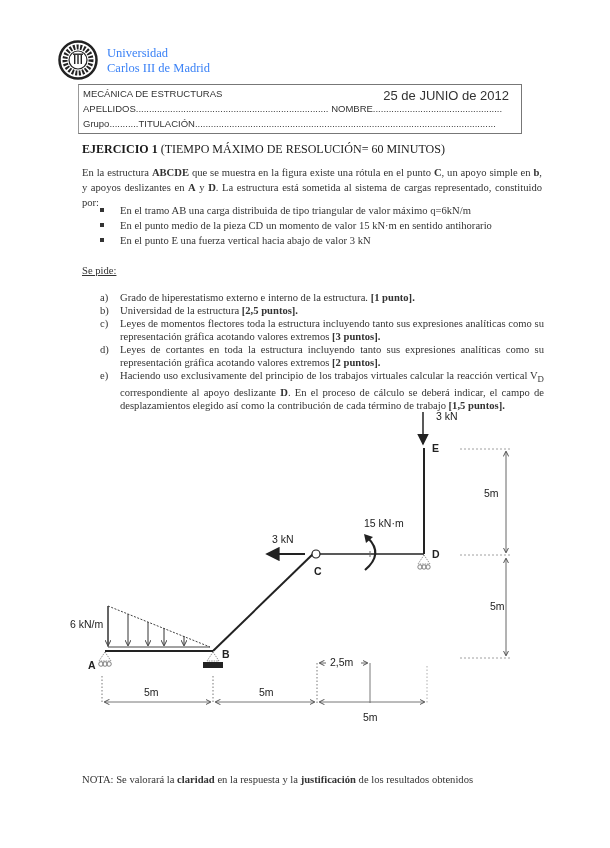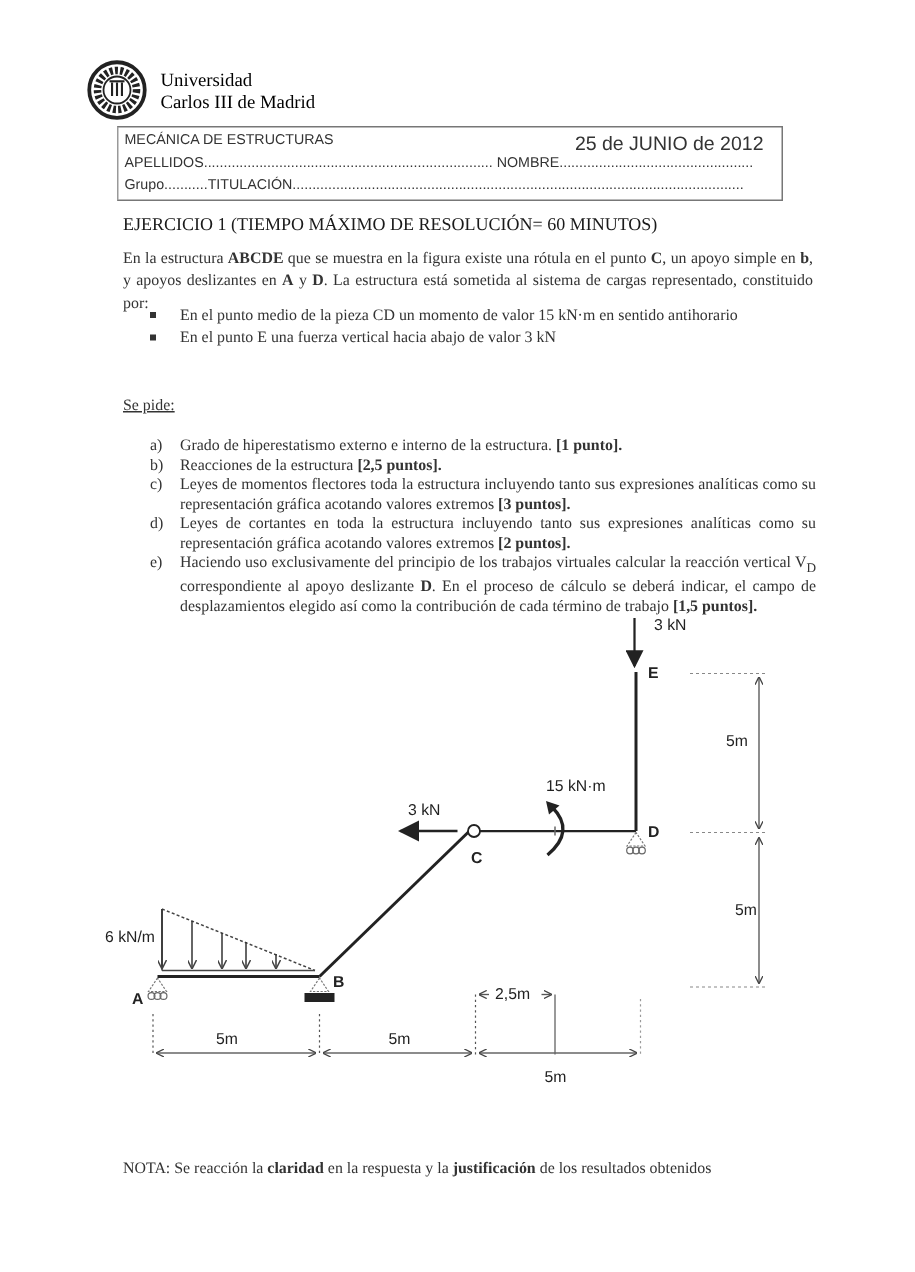--- a/index.html
+++ b/index.html
@@ -1,24 +1,24 @@
 <!DOCTYPE html>
 <html><head>
   <meta charset="utf-8">
   <style>
     html, body { margin: 0; padding: 0; background: #ffffff; }
     body { width: 610px; height: 848px; position: relative; overflow: hidden; color: #1a1a1a; font-family: "Liberation Serif", serif; }
     .abs { position: absolute; }
     .logo { left: 58px; top: 40px; width: 40px; height: 40px; }
-    .uni { left: 107px; top: 46px; font-size: 12.5px; line-height: 15px; color: #000000; }
+    .uni { left: 107px; top: 46px; font-size: 12.5px; line-height: 15px; color: #3b82f6; }
     .headerbox { left: 78px; top: 84px; width: 442px; height: 48px; border: 1px solid #777; border-left: 1px solid #999; font-family: "Liberation Sans", sans-serif; font-size: 9.5px; color: #333; text-align: right; }
     .hrow { position: absolute; left: 4px; height: 14px; line-height: 14px; white-space: nowrap; }
     .hdate { position: absolute; right: 12px; top: 3px; font-size: 13px; }
     .title { left: 82px; top: 142px; font-size: 12px; }
-    .title b { font-weight: normal; }
+    .title b { font-weight: bold; }
     .para { left: 82px; top: 165px; width: 460px; font-size: 10.6px; line-height: 15px; text-align: justify; color: #333; }
     .bullets { left: 100px; top: 203px; font-size: 10.6px; line-height: 15px; color: #333; }
     .bullets .b { position: relative; padding-left: 20px; white-space: nowrap; }
     .bullets .b::before { content: ""; position: absolute; left: 0; top: 5px; width: 4px; height: 4px; background: #333; }
     .sepide { left: 82px; top: 265px; font-size: 10.6px; text-decoration: underline; color: #333; }
     .items { left: 100px; top: 291px; width: 444px; font-size: 10.6px; line-height: 13px; color: #333; }
     .item { position: relative; padding-left: 20px; text-align: justify; margin-bottom: 0; }
     .item .lbl { position: absolute; left: 0; top: 0; }
     .item b { font-weight: bold; }
     .nota { left: 82px; top: 774px; font-size: 10.6px; color: #333; }
@@ -52,29 +52,30 @@
     <span>NOMBRE.................................................</span>
   </div>
   <div class="hrow" style="top:32px;">Grupo...........TITULACIÓN..................................................................................................................</div>
 </div>
 
 <div class="abs title"><b>EJERCICIO 1</b><span> (TIEMPO MÁXIMO DE RESOLUCIÓN= 60 MINUTOS)</span></div>
 
 <div class="abs para"><span>En la estructura </span><b>ABCDE</b><span> que se muestra en la figura existe una rótula en el punto </span><b>C</b><span>, un apoyo simple en </span><b>b</b><span>, y apoyos deslizantes en </span><b>A</b><span> y </span><b>D</b><span>. La estructura está sometida al sistema de cargas representado, constituido por:</span></div>
 
 <div class="abs bullets">
+  <div class="b">En el tramo AB una carga distribuida de tipo triangular de valor máximo q=6kN/m</div>
   <div class="b">En el punto medio de la pieza CD un momento de valor 15 kN·m en sentido antihorario</div>
   <div class="b">En el punto E una fuerza vertical hacia abajo de valor 3 kN</div>
 </div>
 
 <div class="abs sepide">Se pide:</div>
 
 <div class="abs items">
   <div class="item"><span class="lbl">a)</span><span>Grado de hiperestatismo externo e interno de la estructura. </span><b>[1 punto].</b></div>
-  <div class="item"><span class="lbl">b)</span><span>Reacciones de la estructura </span><b>[2,5 puntos].</b></div>
+  <div class="item"><span class="lbl">b)</span><span>Universidad de la estructura </span><b>[2,5 puntos].</b></div>
   <div class="item"><span class="lbl">c)</span><span>Leyes de momentos flectores toda la estructura incluyendo tanto sus expresiones analíticas como su representación gráfica acotando valores extremos </span><b>[3 puntos].</b></div>
   <div class="item"><span class="lbl">d)</span><span>Leyes de cortantes en toda la estructura incluyendo tanto sus expresiones analíticas como su representación gráfica acotando valores extremos </span><b>[2 puntos].</b></div>
   <div class="item"><span class="lbl">e)</span><span>Haciendo uso exclusivamente del principio de los trabajos virtuales calcular la reacción vertical V</span><sub>D</sub><span> correspondiente al apoyo deslizante </span><b>D</b><span>. En el proceso de cálculo se deberá indicar, el campo de desplazamientos elegido así como la contribución de cada término de trabajo </span><b>[1,5 puntos].</b></div>
 </div>
 
 <svg class="abs" style="left:0;top:0;" width="610" height="848">
   <defs>
     <marker id="ah" markerWidth="8" markerHeight="8" refX="7" refY="4" orient="auto">
       <path d="M0,0 L8,4 L0,8 z" fill="#222"></path>
     </marker>
@@ -150,13 +151,13 @@
   <line x1="320" y1="702" x2="424" y2="702" stroke="#666" stroke-width="0.9" marker-start="url(#ahsm2)" marker-end="url(#ahsm)"></line>
   <line x1="320" y1="663" x2="367" y2="663" stroke="none"></line>
   <line x1="320" y1="663" x2="326" y2="663" stroke="#555" stroke-width="0.9" marker-start="url(#ahsm2)"></line>
   <line x1="361" y1="663" x2="367" y2="663" stroke="#555" stroke-width="0.9" marker-end="url(#ahsm)"></line>
   <text x="144" y="696" font-size="10.5" fill="#222">5m</text>
   <text x="259" y="696" font-size="10.5" fill="#222">5m</text>
   <text x="330" y="666" font-size="10.5" fill="#222">2,5m</text>
   <text x="363" y="721" font-size="10.5" fill="#222">5m</text>
 </svg>
 
-<div class="abs nota"><span>NOTA: Se reacción la </span><b>claridad</b><span> en la respuesta y la </span><b>justificación</b><span> de los resultados obtenidos</span></div>
+<div class="abs nota"><span>NOTA: Se valorará la </span><b>claridad</b><span> en la respuesta y la </span><b>justificación</b><span> de los resultados obtenidos</span></div>
 
 </body></html>

